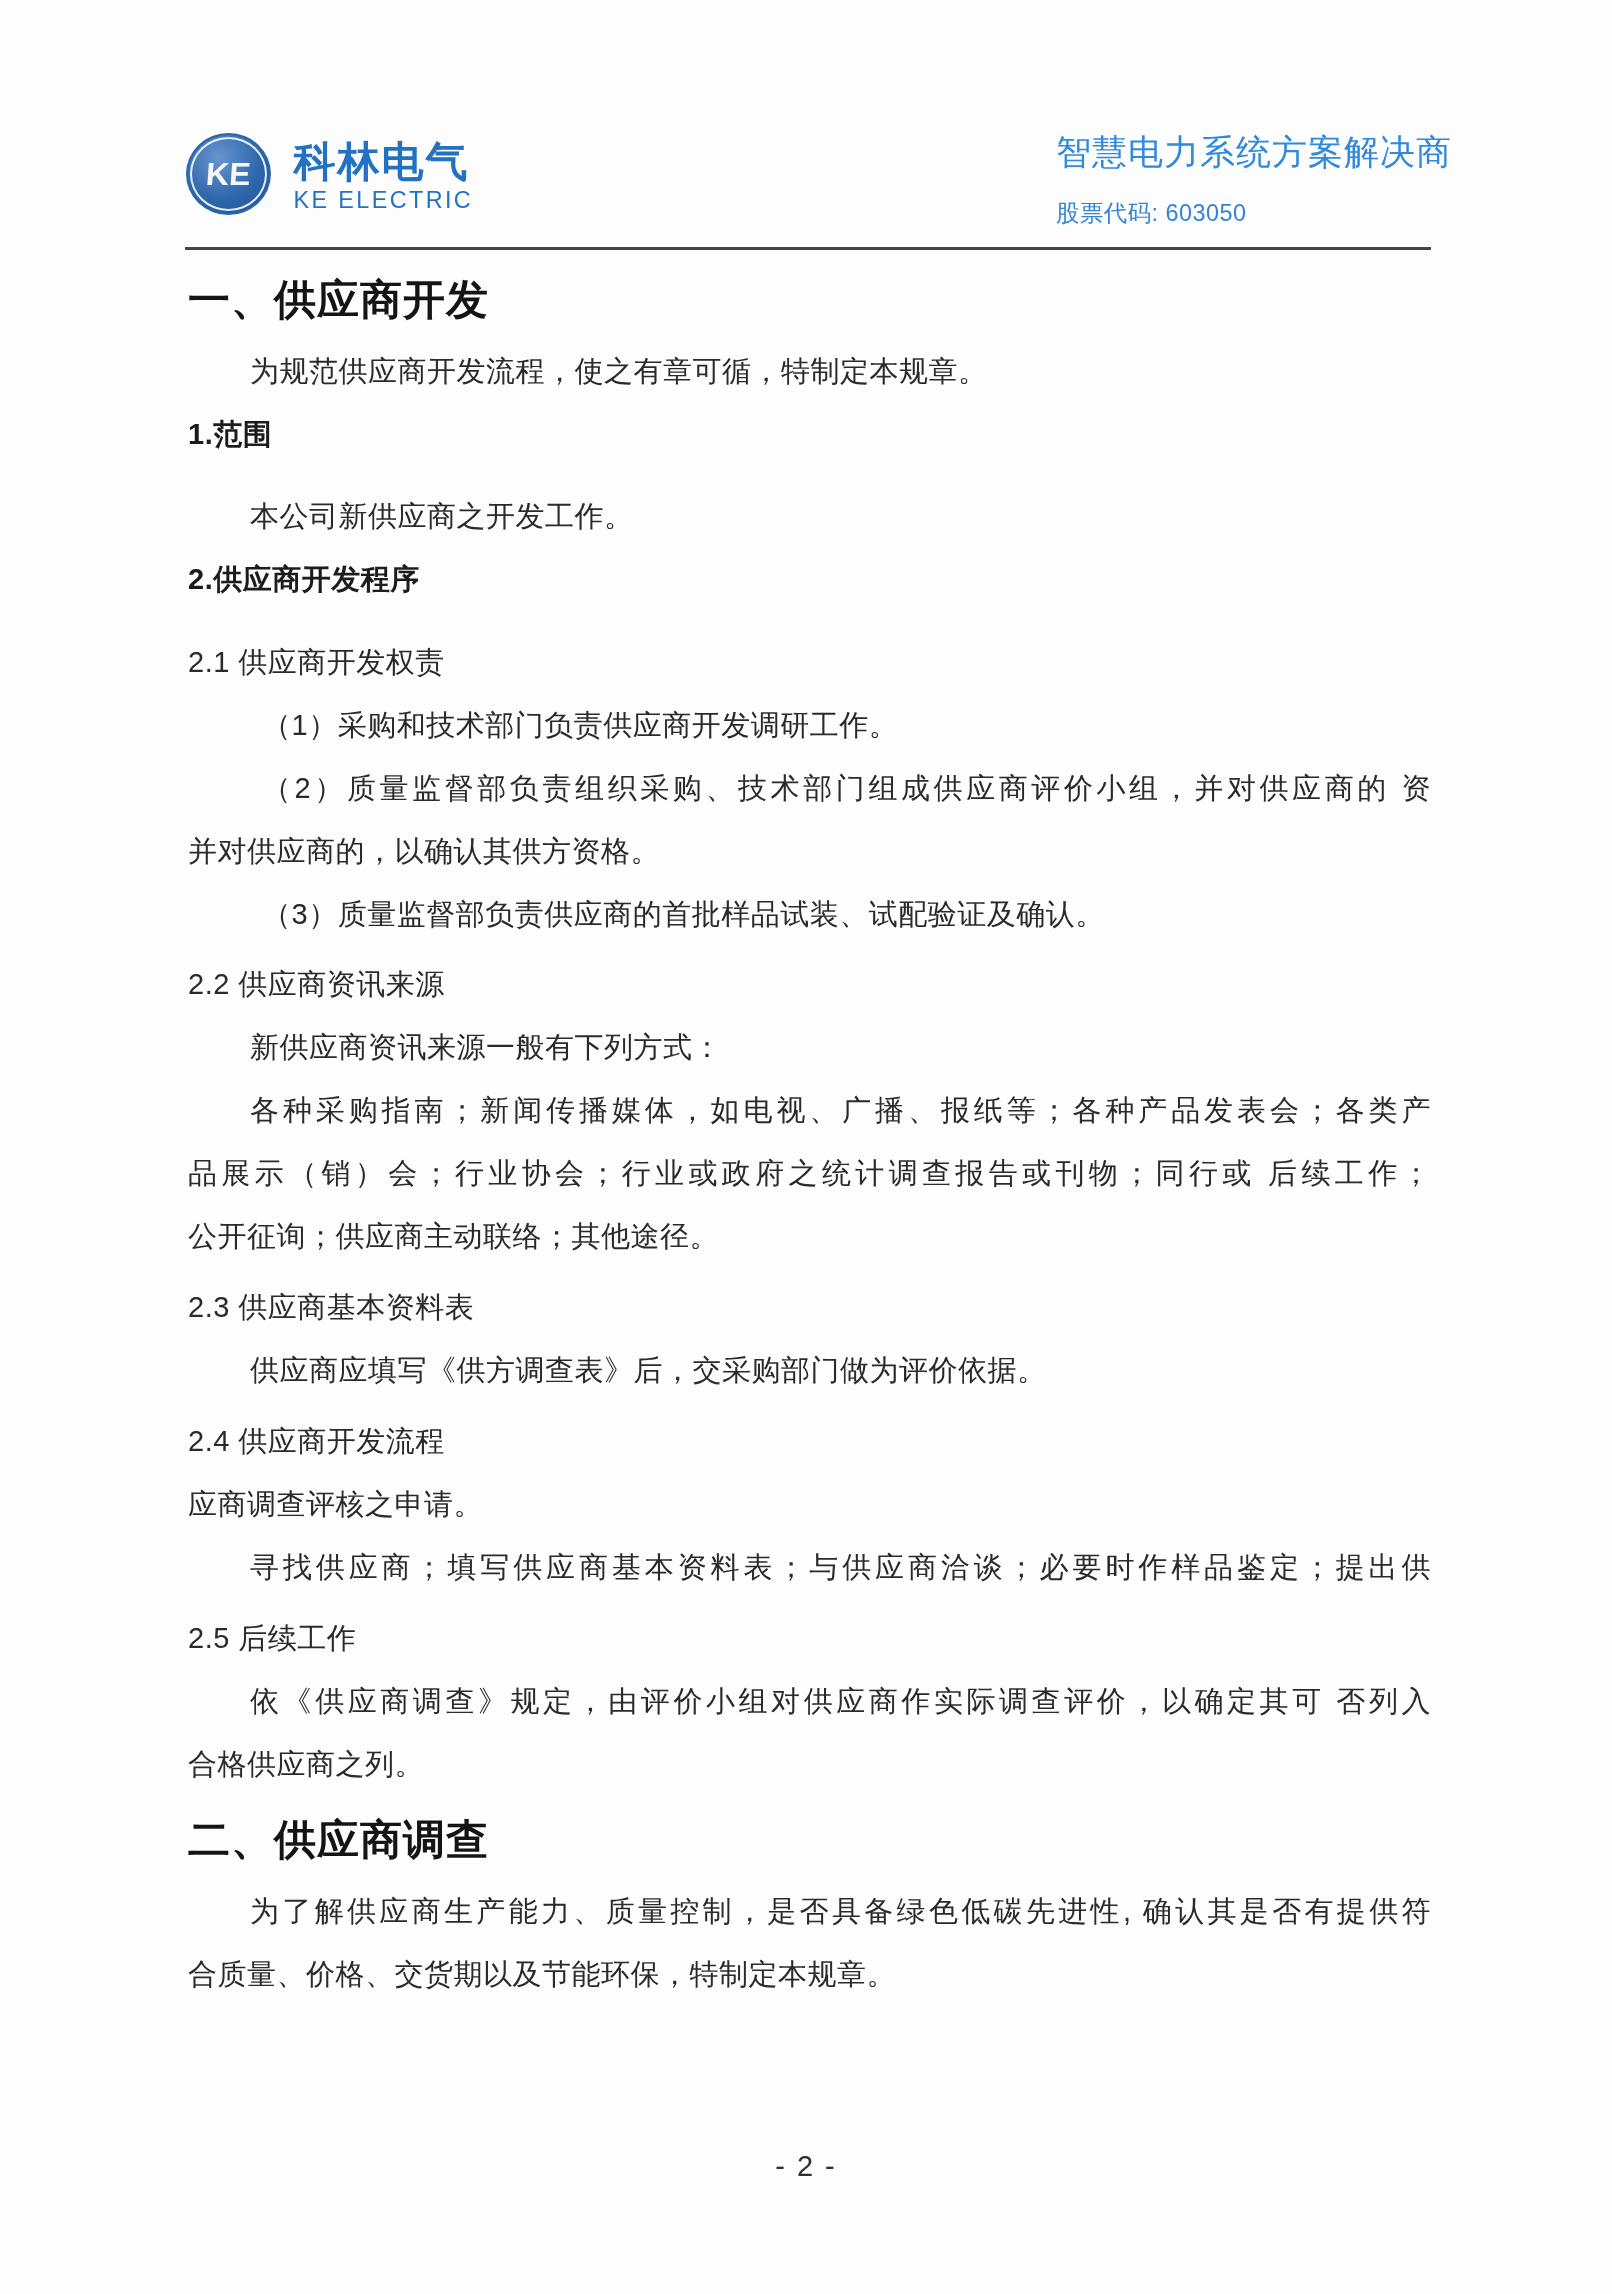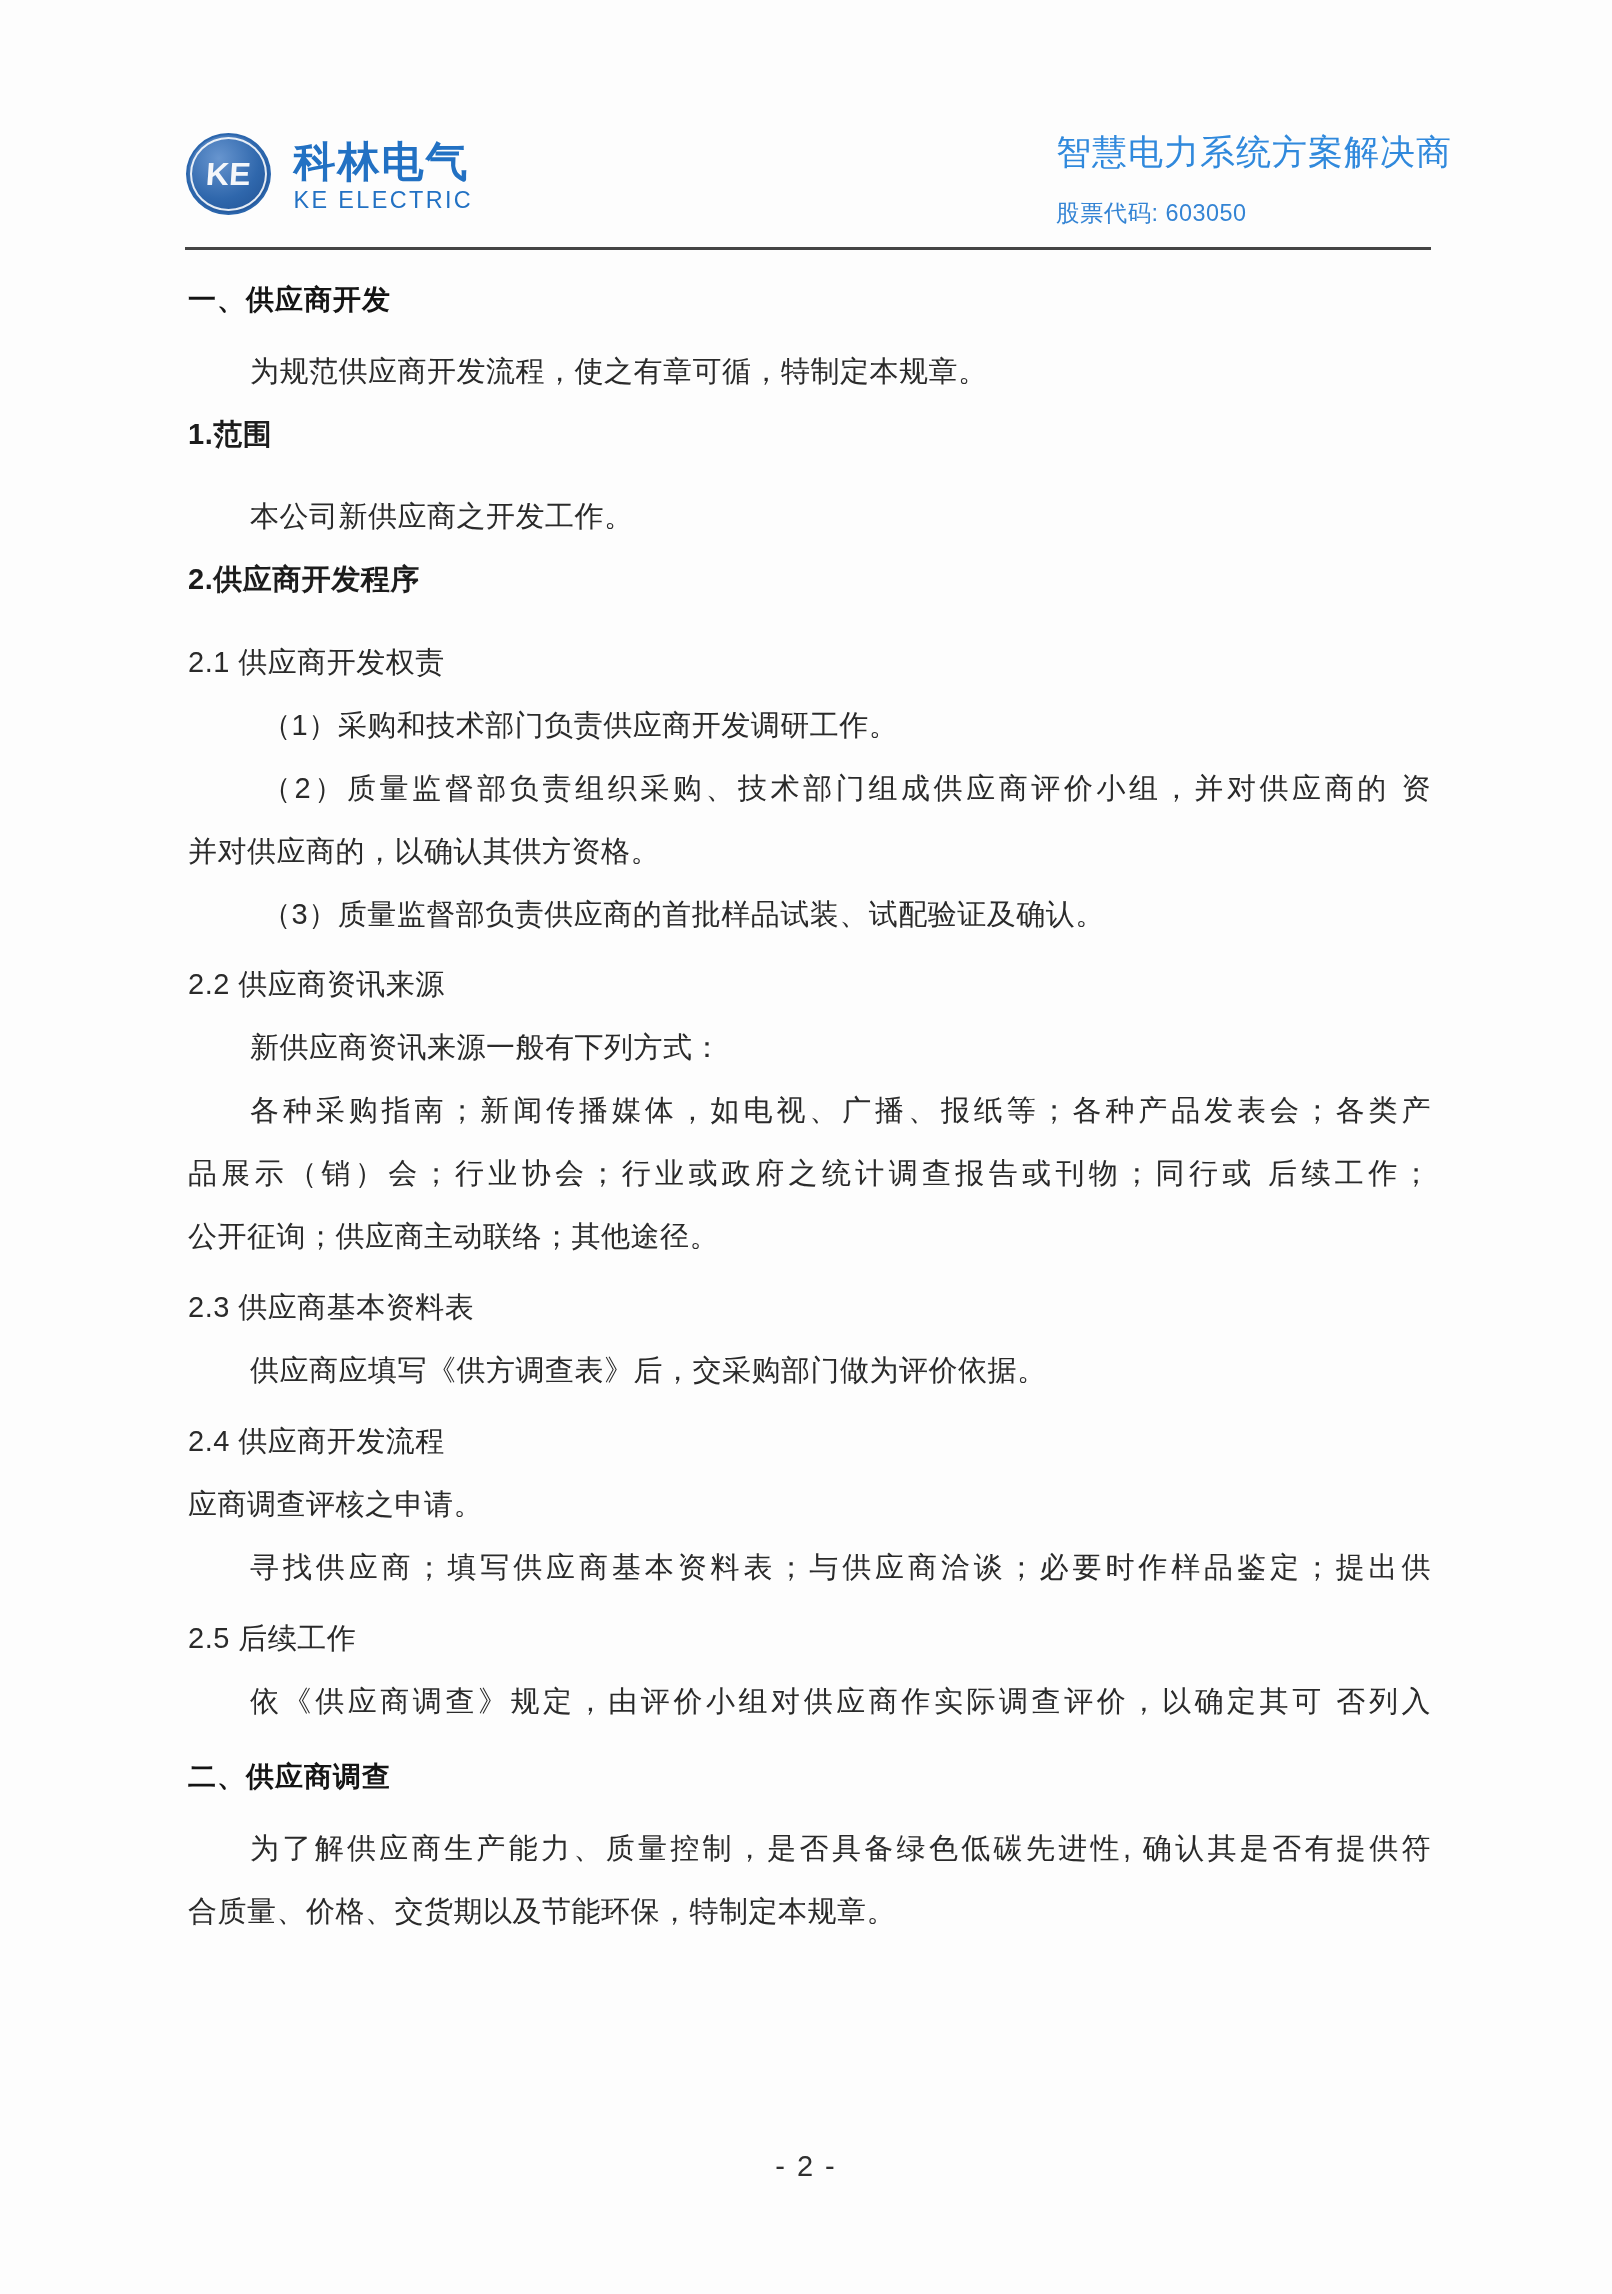--- a/index.html
+++ b/index.html
@@ -99,21 +99,21 @@
     position: absolute;
     left: 188px;
     top: 256px;
     width: 1243px;
     font-size: 29px;
     letter-spacing: 0.5px;
     color: var(--ink);
   }
   .line { line-height: 63px; }
   .h1 {
-    font-size: 28px;
+    font-size: 42px;
     font-weight: bold;
     color: #141414;
     letter-spacing: 1px;
     line-height: 68px;
     margin-top: 9.8px;
     margin-bottom: 5.9px;
   }
   .h2 {
     font-weight: bold;
     color: #1c1c1c;
@@ -176,20 +176,21 @@
       <div class="line p-indent justify">各种采购指南；新闻传播媒体，如电视、广播、报纸等；各种产品发表会；各类产</div>
       <div class="line p-cont justify">品展示（销）会；行业协会；行业或政府之统计调查报告或刊物；同行或 后续工作；</div>
       <div class="line p-cont">公开征询；供应商主动联络；其他途径。</div>
       <div class="line h3">2.3 供应商基本资料表</div>
       <div class="line p-indent">供应商应填写《供方调查表》后，交采购部门做为评价依据。</div>
       <div class="line h3">2.4 供应商开发流程</div>
       <div class="line p-cont">应商调查评核之申请。</div>
       <div class="line p-indent justify">寻找供应商；填写供应商基本资料表；与供应商洽谈；必要时作样品鉴定；提出供</div>
       <div class="line h3">2.5 后续工作</div>
       <div class="line p-indent justify">依《供应商调查》规定，由评价小组对供应商作实际调查评价，以确定其可 否列入</div>
+      <div class="line p-cont">合格供应商之列。</div>
       <div class="line h1">二、供应商调查</div>
       <div class="line p-indent justify">为了解供应商生产能力、质量控制，是否具备绿色低碳先进性, 确认其是否有提供符</div>
       <div class="line p-cont">合质量、价格、交货期以及节能环保，特制定本规章。</div>
     </main>
 
   <footer class="footer">
     <span class="page-num">- 2 -</span>
   </footer>
 
 </div>

